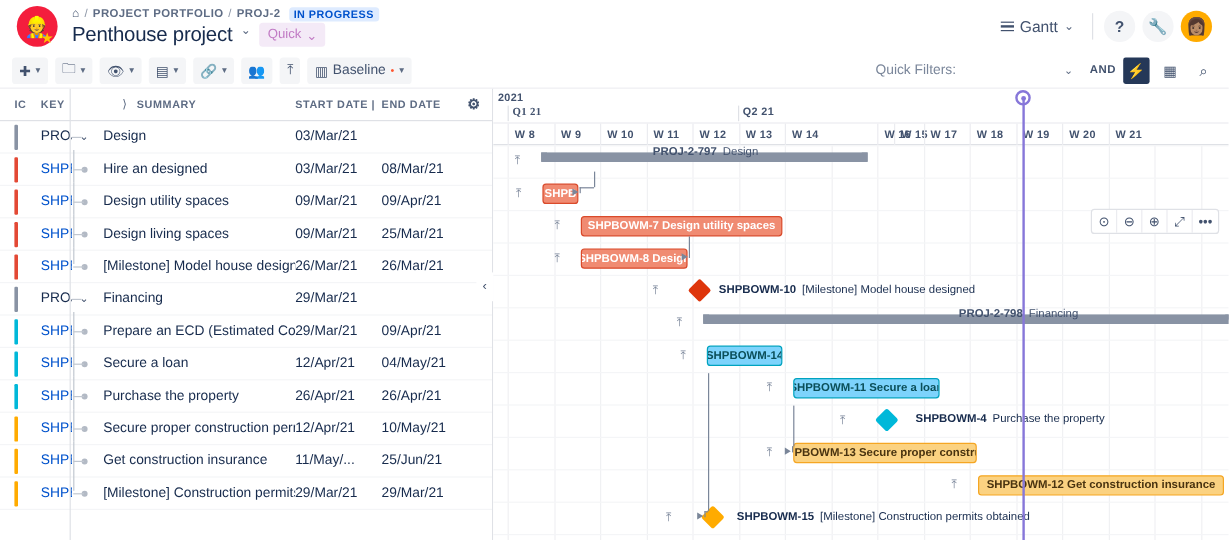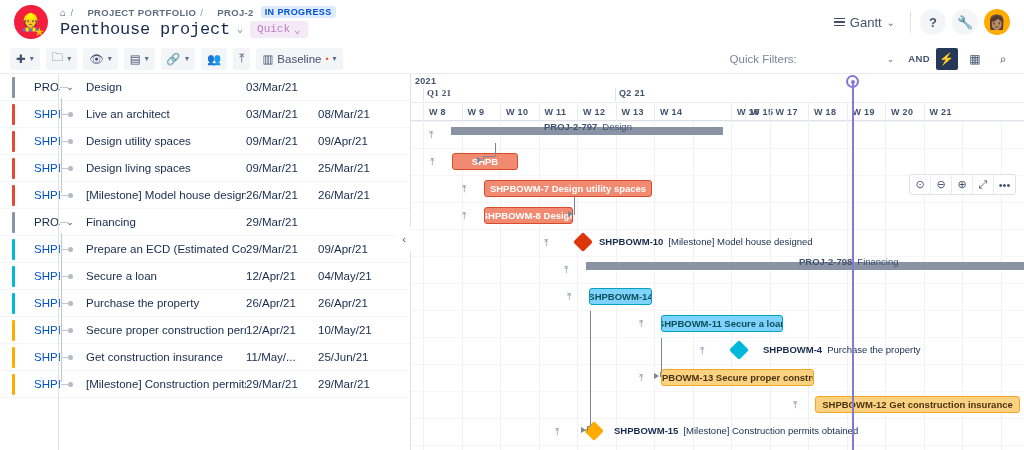--- a/index.html
+++ b/index.html
@@ -17,27 +17,27 @@
   .logo-wrap { width:44px; height:44px; position:relative; flex:0 0 44px; }
   .logo {
     width:34px; height:34px; border-radius:50%; background:#f41e3d;
     position:absolute; left:4px; top:5px; display:flex; align-items:center; justify-content:center;
     color:#fff; font-size:17px; line-height:1;
   }
   .logo-star { position:absolute; left:24px; top:26px; font-size:12px; color:#ffc400; line-height:1; }
   .header-titles { margin-left:6px; display:flex; flex-direction:column; justify-content:center; height:44px; }
   .breadcrumb { display:flex; align-items:center; gap:4px; font-size:9.5px; letter-spacing:.35px; color:#5e6c84; font-weight:700; height:13px; }
   .breadcrumb .home { font-size:10px; color:#42526e; }
-  .breadcrumb .crumb { color:#5e6c84;margin-left:10px; }
+  .breadcrumb .crumb { color:#5e6c84; }
   .breadcrumb .sep { color:#8993a4; font-weight:400; }
   .badge-inprogress {
     background:#deebff; color:#0052cc; font-size:9px; font-weight:700;
     padding:1px 4px; border-radius:3px; letter-spacing:.4px; margin-left:3px;
   }
-  .title-row { display:flex; align-items:center; gap:7px; margin-top:1px;font-family:Liberation Mono, monospace; }
+  .title-row { display:flex; gap:7px; margin-top:1px; }
   .proj-title { font-size:17px; font-weight:500; color:#172b4d; letter-spacing:-.2px; }
   .caret { color:#5e6c84; font-size:10px; }
   .live-pill {
     background:#f4eaf7; color:#c17ac4; font-size:11px; padding:2px 7px; border-radius:3px;
     display:flex; align-items:center; gap:4px;
   }
   .header-right { margin-left:auto; display:flex; align-items:center; gap:6px; }
   .gantt-switch { display:flex; align-items:center; gap:5px; color:#42526e; font-size:13px; padding:4px 6px; }
   .hamb { display:inline-flex; flex-direction:column; gap:2px; }
   .hamb i { display:block; width:11px; height:1.6px; background:#42526e; }
@@ -244,20 +244,29 @@
     <span class="qf-caret">⌄</span>
     <span class="and-label">AND</span>
     <div class="tb-sq active">⚡</div>
     <div class="tb-sq">▦</div>
     <div class="tb-sq">⌕</div>
   </div>
 
   <div class="content">
 
     <div class="grid-pane">
+      <div class="grid-head">
+        <div class="col-ic">IC</div>
+        <div class="col-key">KEY</div>
+        <div class="col-exp">⟩</div>
+        <div class="col-sum">SUMMARY</div>
+        <div class="col-start">START DATE |</div>
+        <div class="col-end">END DATE</div>
+        <div class="col-gear">⚙</div>
+      </div>
       <div id="grid-rows">
           <div class="grid-row">
             <div class="rowbar" style="background:#8993a4"></div>
             <div class="cell-key plain">PROJ-2</div>
             <div class="tree">
               <span class="hline"></span>
               <span class="chev">⌄</span>
             </div>
             <div class="cell-sum">Design</div>
             <div class="cell-start">03/Mar/21</div>
@@ -265,21 +274,21 @@
             <div class="cell-pad"></div>
           </div>
           <div class="grid-row">
             <div class="rowbar" style="background:#e34935"></div>
             <div class="cell-key">SHPBO'</div>
             <div class="tree">
               <span class="vline"></span>
               <span class="hline" style="left:1px;width:9px;"></span>
               <span class="dot"></span>
             </div>
-            <div class="cell-sum">Live an architect</div>
+            <div class="cell-sum">Hire an designed</div>
             <div class="cell-start">03/Mar/21</div>
             <div class="cell-end">08/Mar/21</div>
             <div class="cell-pad"></div>
           </div>
           <div class="grid-row">
             <div class="rowbar" style="background:#e34935"></div>
             <div class="cell-key">SHPBO'</div>
             <div class="tree">
               <span class="vline"></span>
               <span class="hline" style="left:1px;width:9px;"></span>
@@ -467,21 +476,21 @@
           <div class="hgrid" style="top: 324px;"></div>
           <div class="row-lay" style="top: 0px;">
             <div class="summary-bar" style="left: 40px; width: 272px;">
               <span class="cap-l"></span>
               <span class="cap-r"></span>
             </div>
             <div class="sum-label" style="left: 98px;"><span class="key">PROJ-2-797</span>Design</div>
             <div class="upload-ic" style="left: 18px;">⤒</div>
           </div>
           <div class="row-lay" style="top: 27px;">
-            <div class="bar red" style="left: 41px; width: 66px;">SHPB</div>
+            <div class="bar red" style="left: 41px; width: 30px;">SHPB</div>
             <div class="upload-ic" style="left: 19px;">⤒</div>
           </div>
           <div class="row-lay" style="top: 54px;">
             <div class="bar red" style="left: 73px; width: 168px;">SHPBOWM-7   Design utility spaces</div>
             <div class="upload-ic" style="left: 51px;">⤒</div>
           </div>
           <div class="row-lay" style="top: 81px;">
             <div class="bar red" style="left: 73px; width: 89px;">SHPBOWM-8   Design</div>
             <div class="upload-ic" style="left: 51px;">⤒</div>
           </div>

